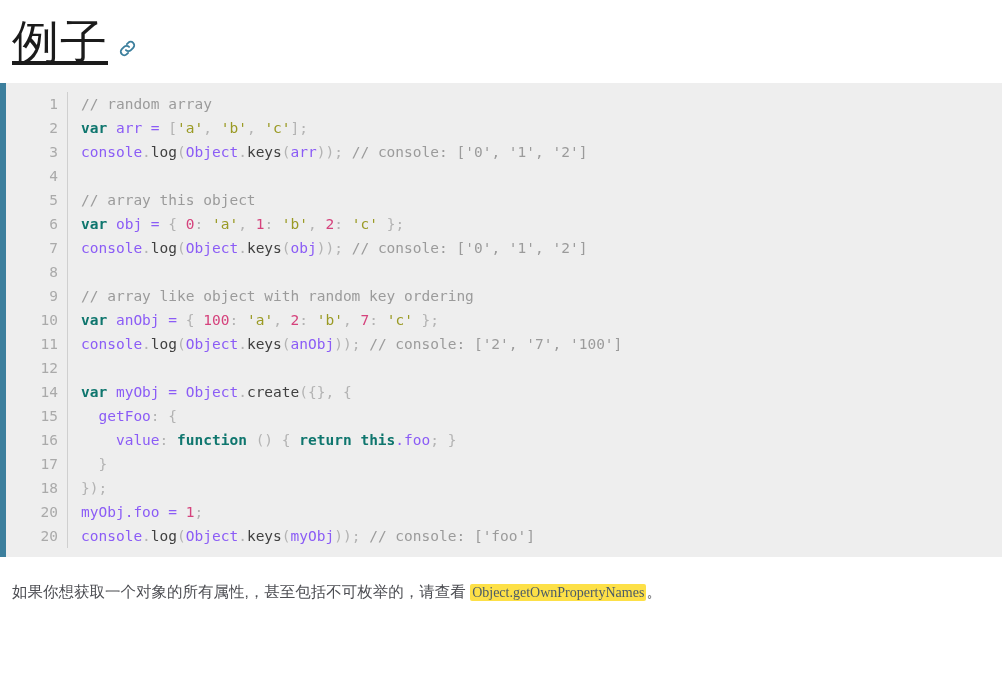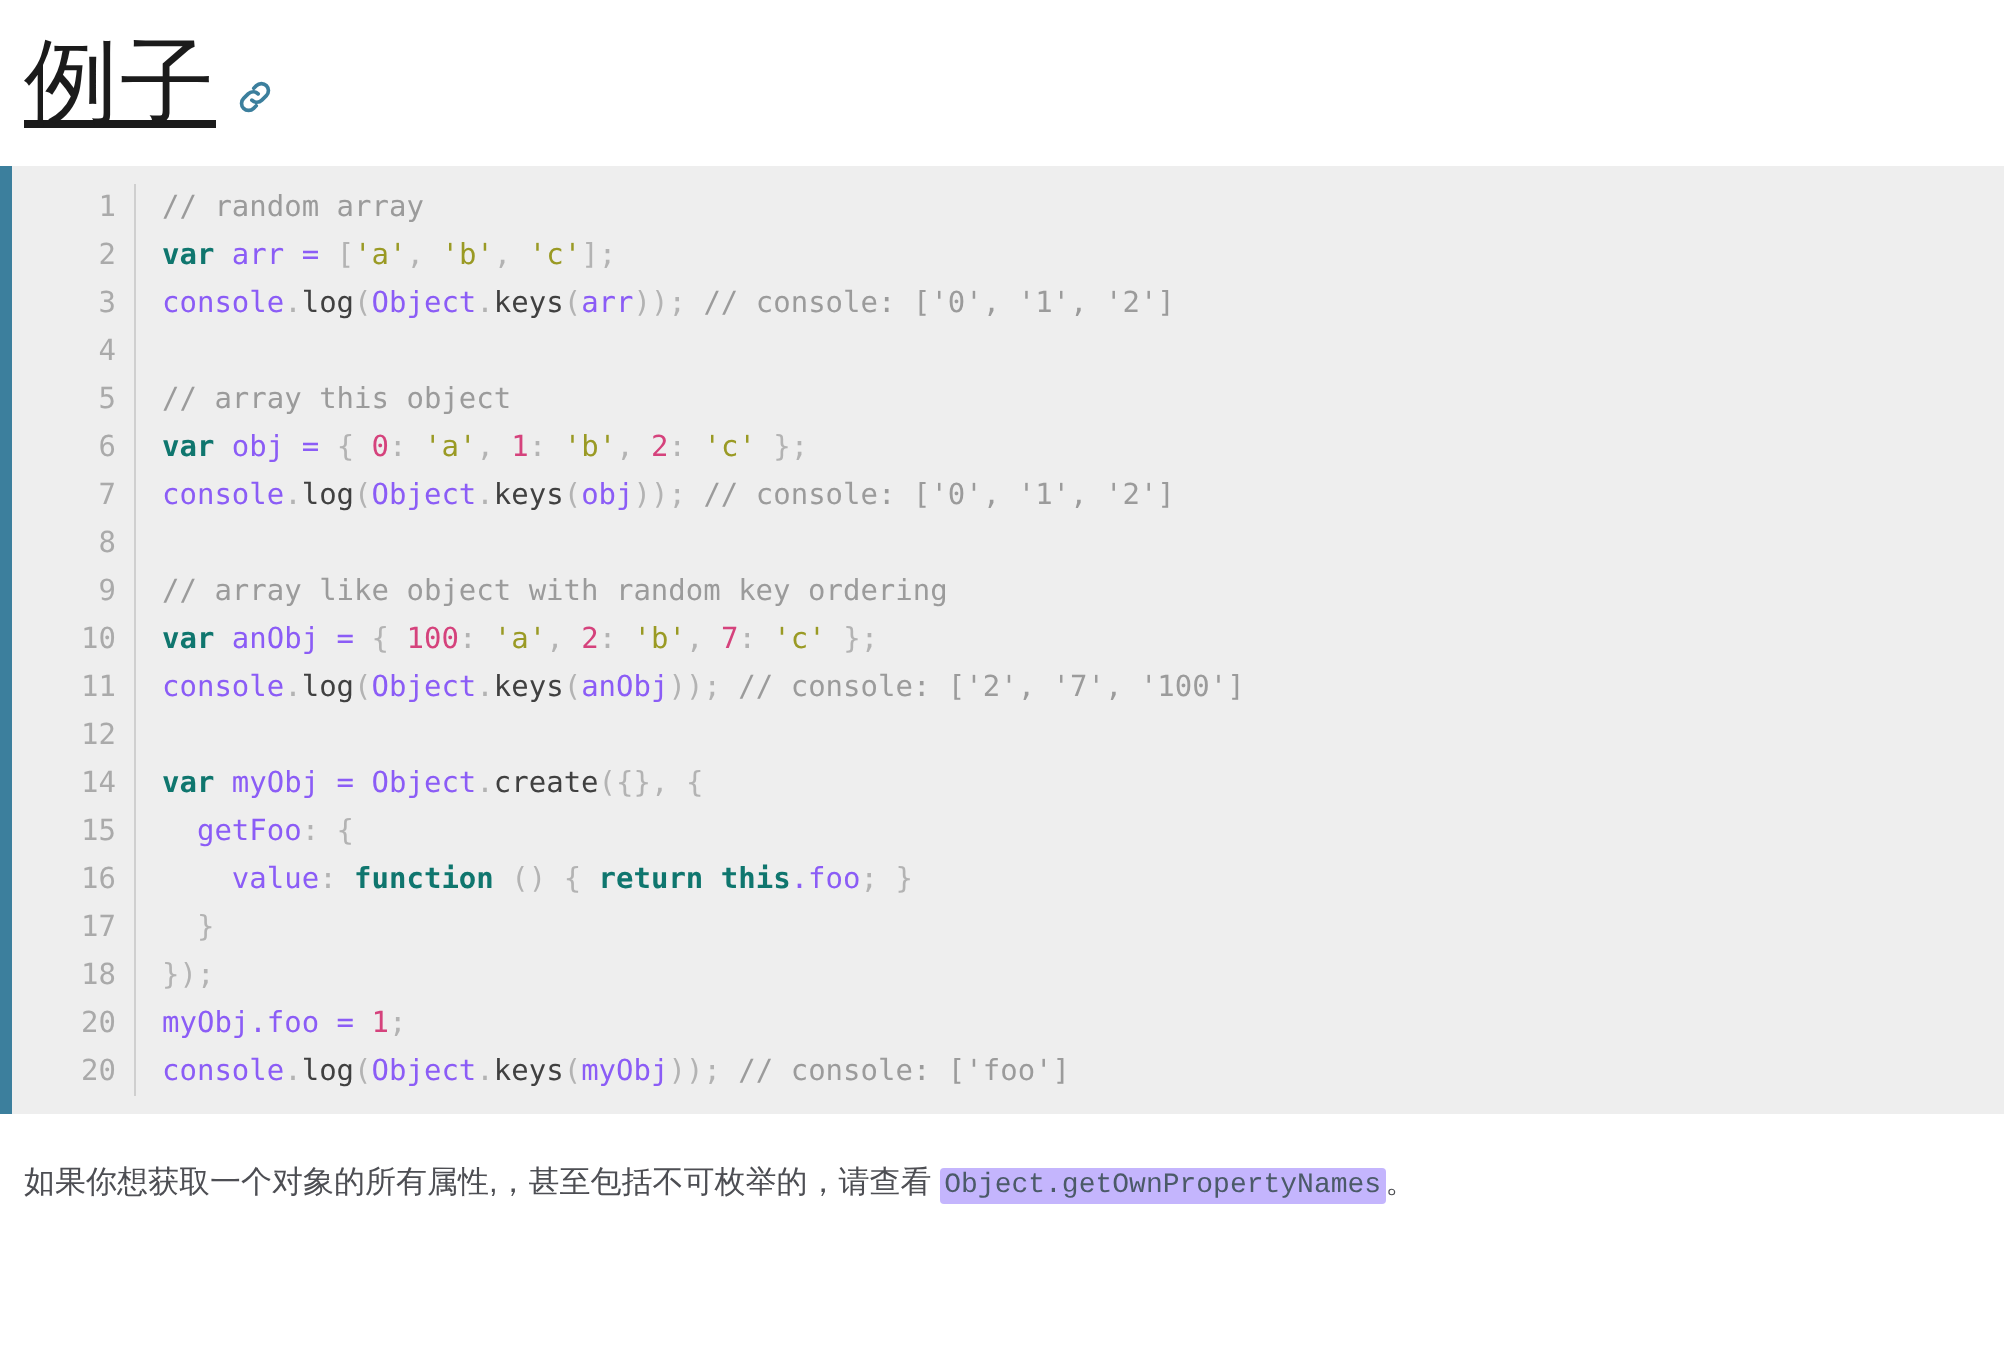--- a/index.html
+++ b/index.html
@@ -87,23 +87,23 @@
   
   .body-paragraph {
     margin: 21px 0 0 0;
     padding: 0 12px 0 12px;
     font-family: "Liberation Sans", "DejaVu Sans", sans-serif;
     font-size: 15.5px;
     line-height: 27px;
     color: #4d4e53;
   }
   .inline-code {
-    font-family: Liberation Mono, monospace;
+    font-family: Liberation Serif, serif;
     font-size: 14px;
-    background: #c4b5fd;
+    background: #fde047;
     color: #4b5a68;
     padding: 1px 2px;
     border-radius: 2px;
   }
 </style>
 </head>
 <body>
 
 <h1 class="page-heading">
   <span class="heading-text">例子</span>

